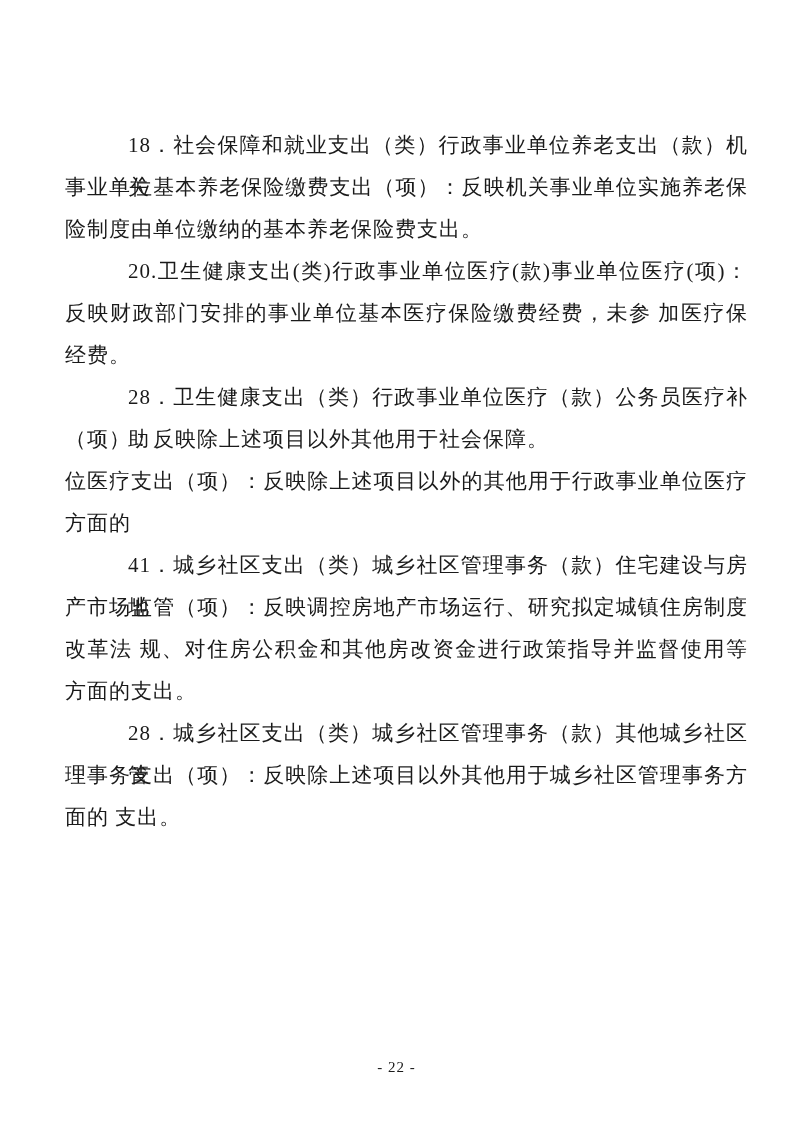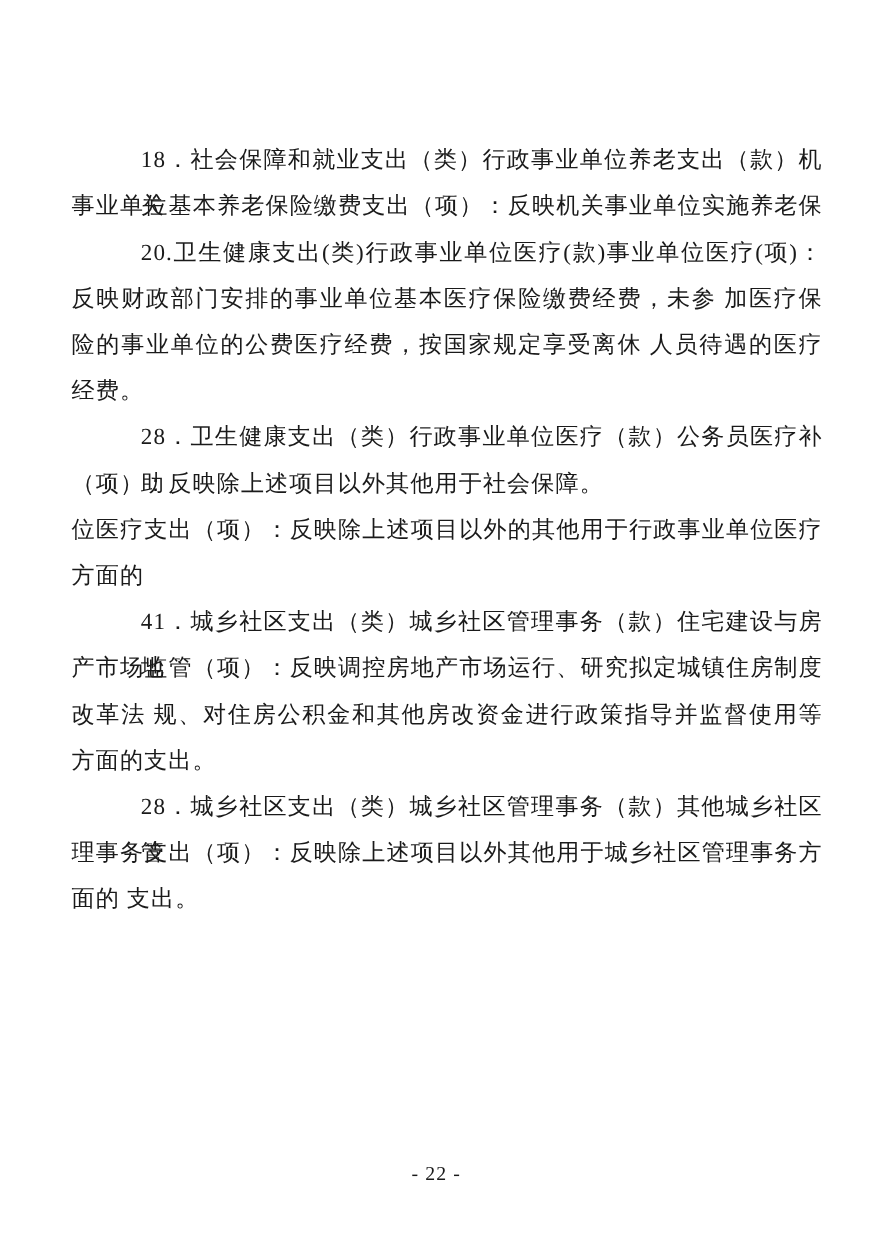--- a/index.html
+++ b/index.html
@@ -42,39 +42,39 @@
   .line.last {
     text-align-last: left;
     -moz-text-align-last: left;
   }
   .page-number {
     position: absolute;
     top: 1035px;
     left: 0;
     width: 100%;
     text-align: center;
-    font-size: 18px;
+    font-size: 15px;
     line-height: 18px;
     letter-spacing: 1px;
     color: #1a1a1a;
   }
 </style>
 </head>
 <body>
 
 <div class="page">
   <div class="text-block" id="paragraphs-container">
       <div class="paragraph">
         <div class="line first">18．社会保障和就业支出（类）行政事业单位养老支出（款）机关</div>
         <div class="line">事业单位基本养老保险缴费支出（项）：反映机关事业单位实施养老保</div>
+        <div class="line last">险制度由单位缴纳的基本养老保险费支出。</div>
       </div>
       <div class="paragraph">
         <div class="line first">20.卫生健康支出(类)行政事业单位医疗(款)事业单位医疗(项)：</div>
         <div class="line">反映财政部门安排的事业单位基本医疗保险缴费经费，未参 加医疗保</div>
-        <div class="line">险的事业单位的公费医疗经费，按国家规定享受离休 人员待遇的医疗</div>
         <div class="line last">经费。</div>
       </div>
       <div class="paragraph">
         <div class="line first">28．卫生健康支出（类）行政事业单位医疗（款）公务员医疗补助</div>
         <div class="line last">（项）：反映除上述项目以外其他用于社会保障。</div>
       </div>
       <div class="paragraph">
         <div class="line">位医疗支出（项）：反映除上述项目以外的其他用于行政事业单位医疗</div>
         <div class="line last">方面的</div>
       </div>

